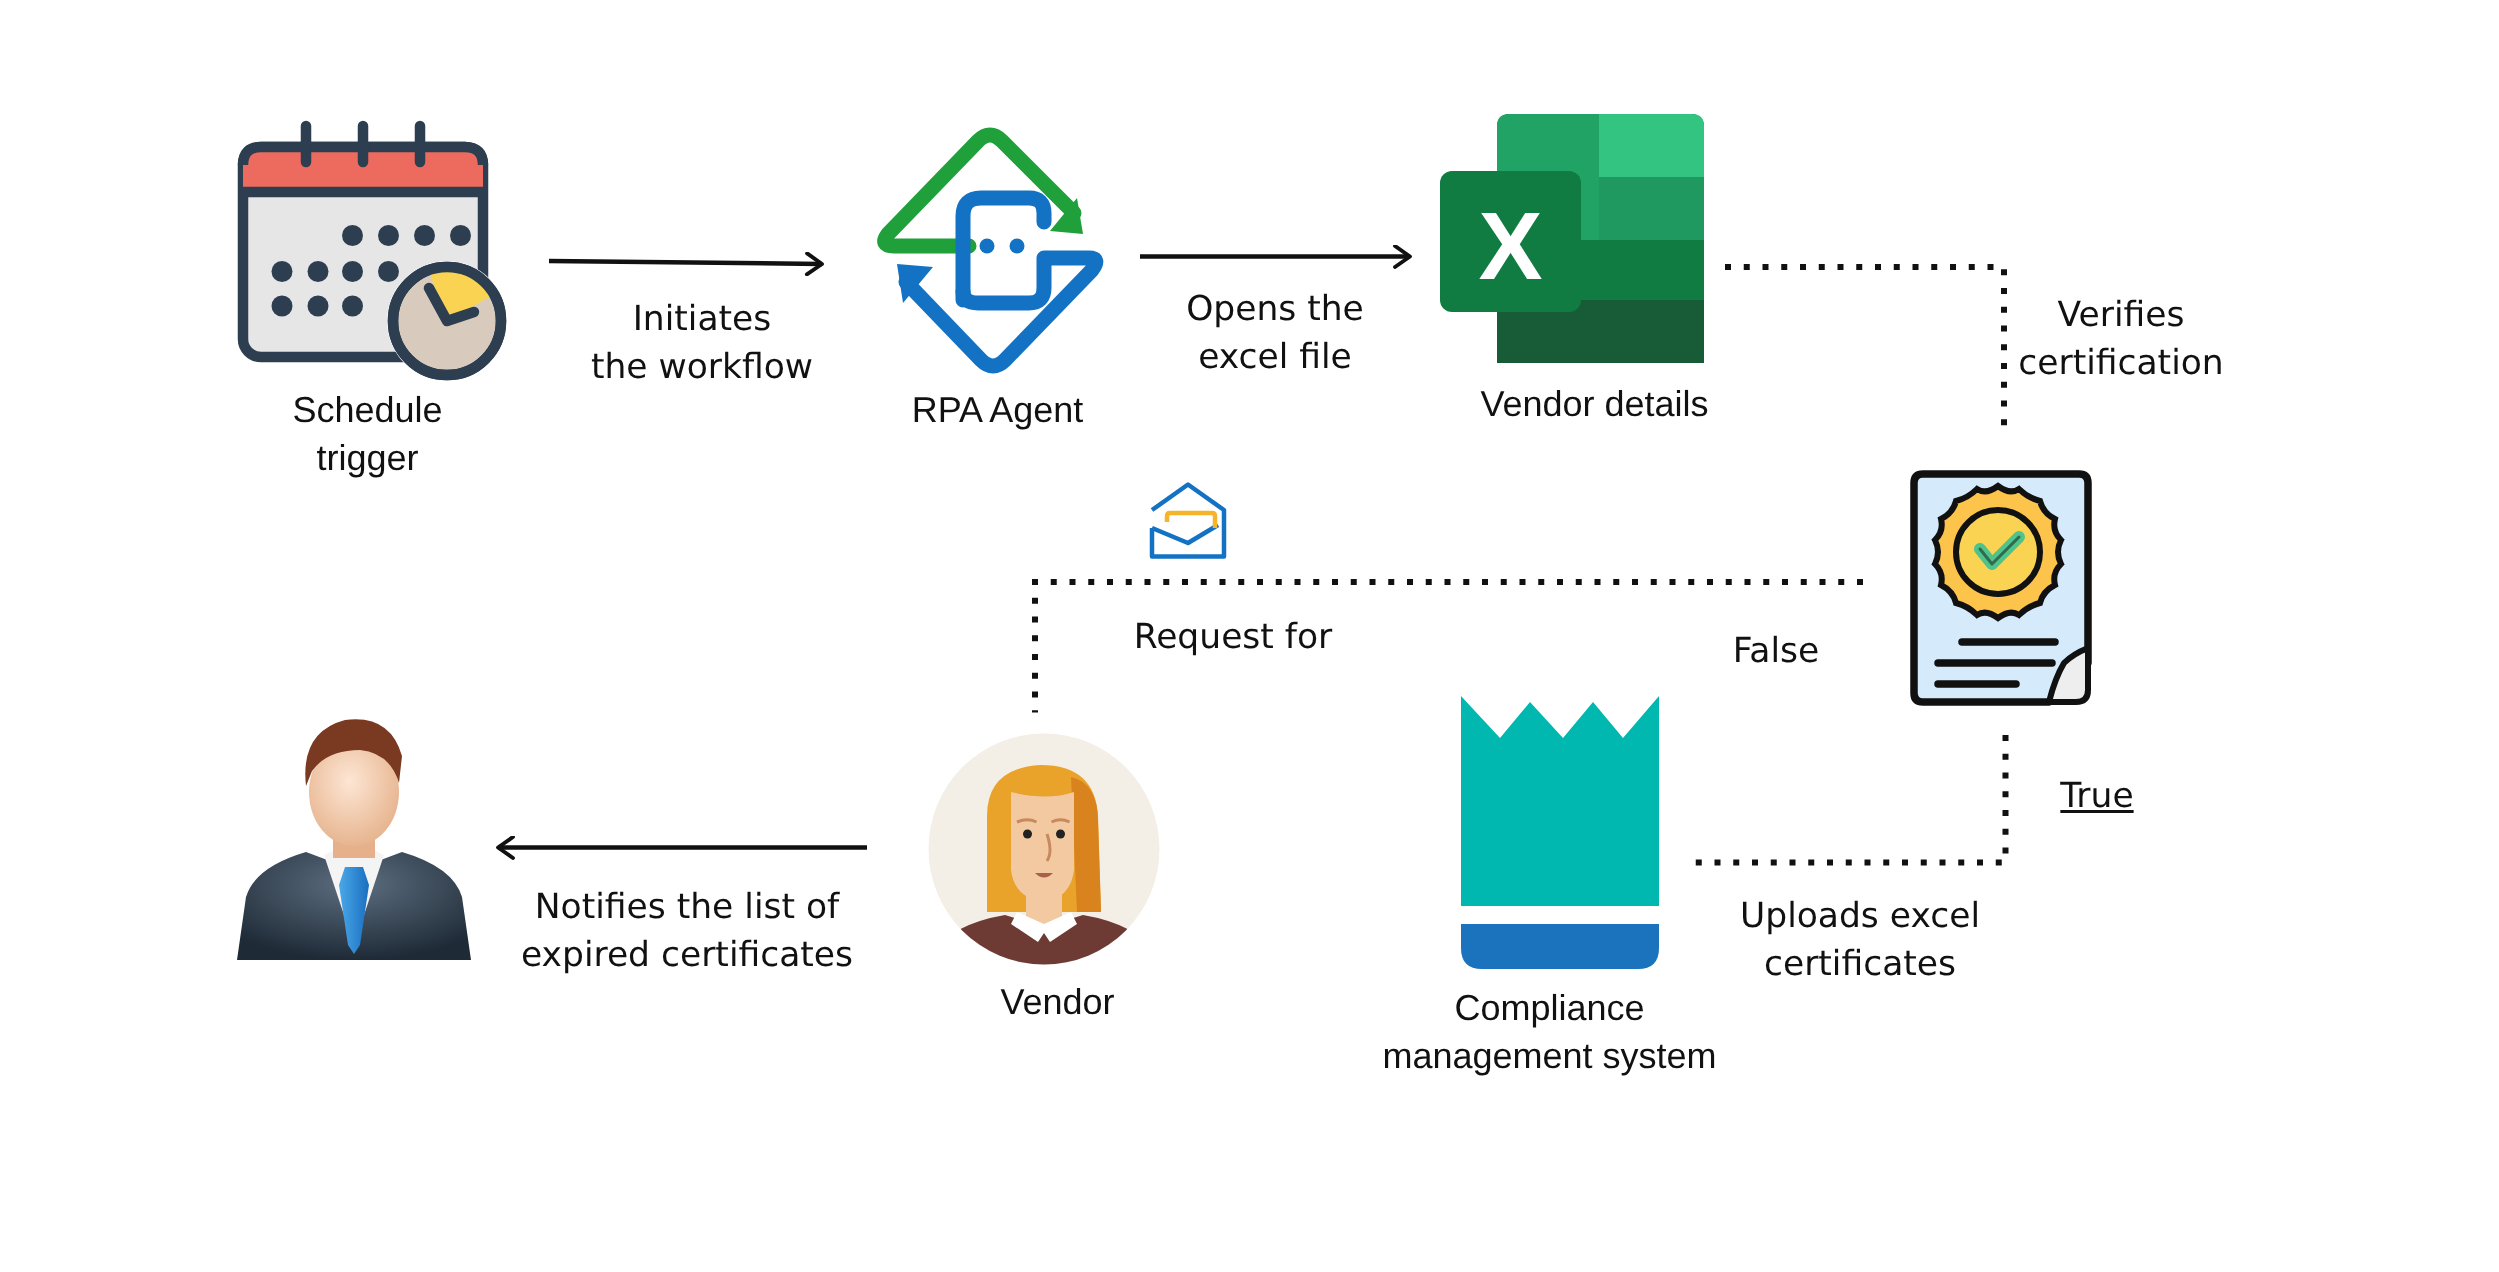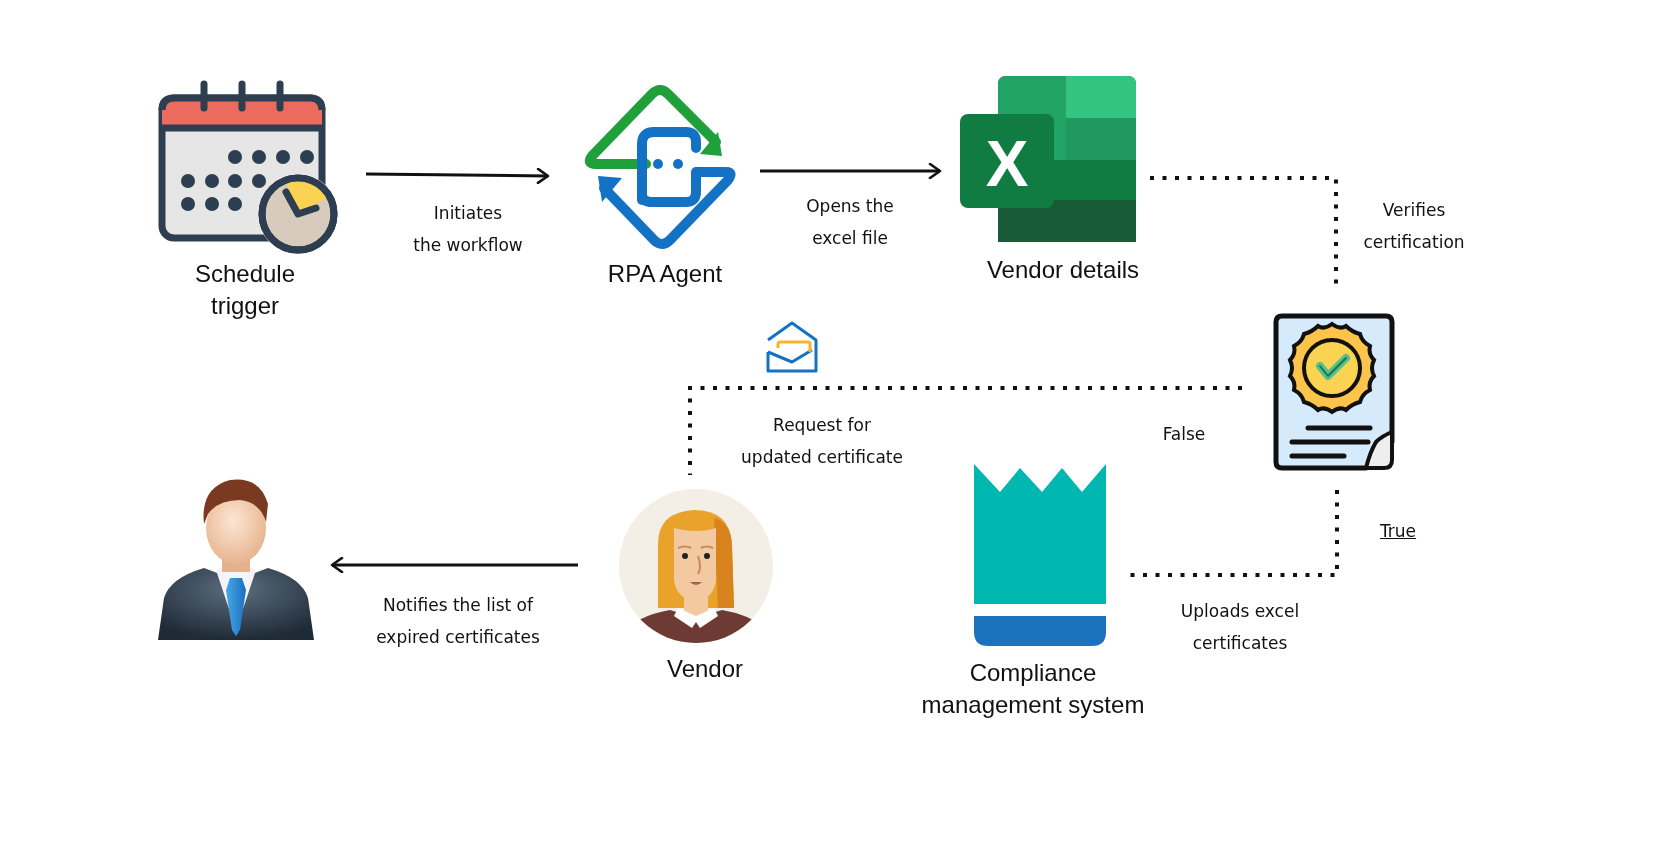--- a/index.html
+++ b/index.html
@@ -1,20 +1,20 @@
 <!DOCTYPE html>
 <html><head>
 <meta charset="utf-8">
 <style>
   html, body { margin: 0; padding: 0; background: #ffffff; }
   body { width: 1666px; height: 848px; position: relative; overflow: hidden;
          font-family: "DejaVu Sans", sans-serif; color: #111111; }
   .node-title { position: absolute; font-family: "Liberation Sans", sans-serif; font-weight: normal;
                 font-size: 24px; line-height: 32px; text-align: center; color: #111; }
-  .edge-label { position: absolute; font-family: "DejaVu Sans", sans-serif; font-size: 17px;
+  .edge-label { position: absolute; font-family: "DejaVu Sans", sans-serif; font-size: 23px;
                 line-height: 32px; text-align: center; color: #111; white-space: nowrap; }
   svg.connectors { position: absolute; left: 0; top: 0; }
   .icon { position: absolute; }
 </style>
 </head>
 <body>
 
 <svg class="connectors" width="1666" height="848">
   <defs>
     <marker id="arrowR" markerWidth="14" markerHeight="16" refX="12" refY="8" orient="auto" markerUnits="userSpaceOnUse">
@@ -176,21 +176,20 @@
 <div class="edge-label" style="left:750px;top:190px;width:200px;">
   <div>Opens the</div>
   <div>excel file</div>
 </div>
 <div class="edge-label" style="left:1324px;top:194px;width:180px;">
   <div>Verifies</div>
   <div>certification</div>
 </div>
 <div class="edge-label" style="left:700px;top:409px;width:244px;">
   <div>Request for</div>
-  <div>updated certificate</div>
 </div>
 <div class="edge-label" style="left:1134px;top:418px;width:100px;">False</div>
 <div class="edge-label" style="left:1350px;top:515px;width:96px;text-decoration:underline;">True</div>
 <div class="edge-label" style="left:1140px;top:595px;width:200px;">
   <div>Uploads excel</div>
   <div>certificates</div>
 </div>
 <div class="edge-label" style="left:338px;top:589px;width:240px;">
   <div>Notifies the list of</div>
   <div>expired certificates</div>

